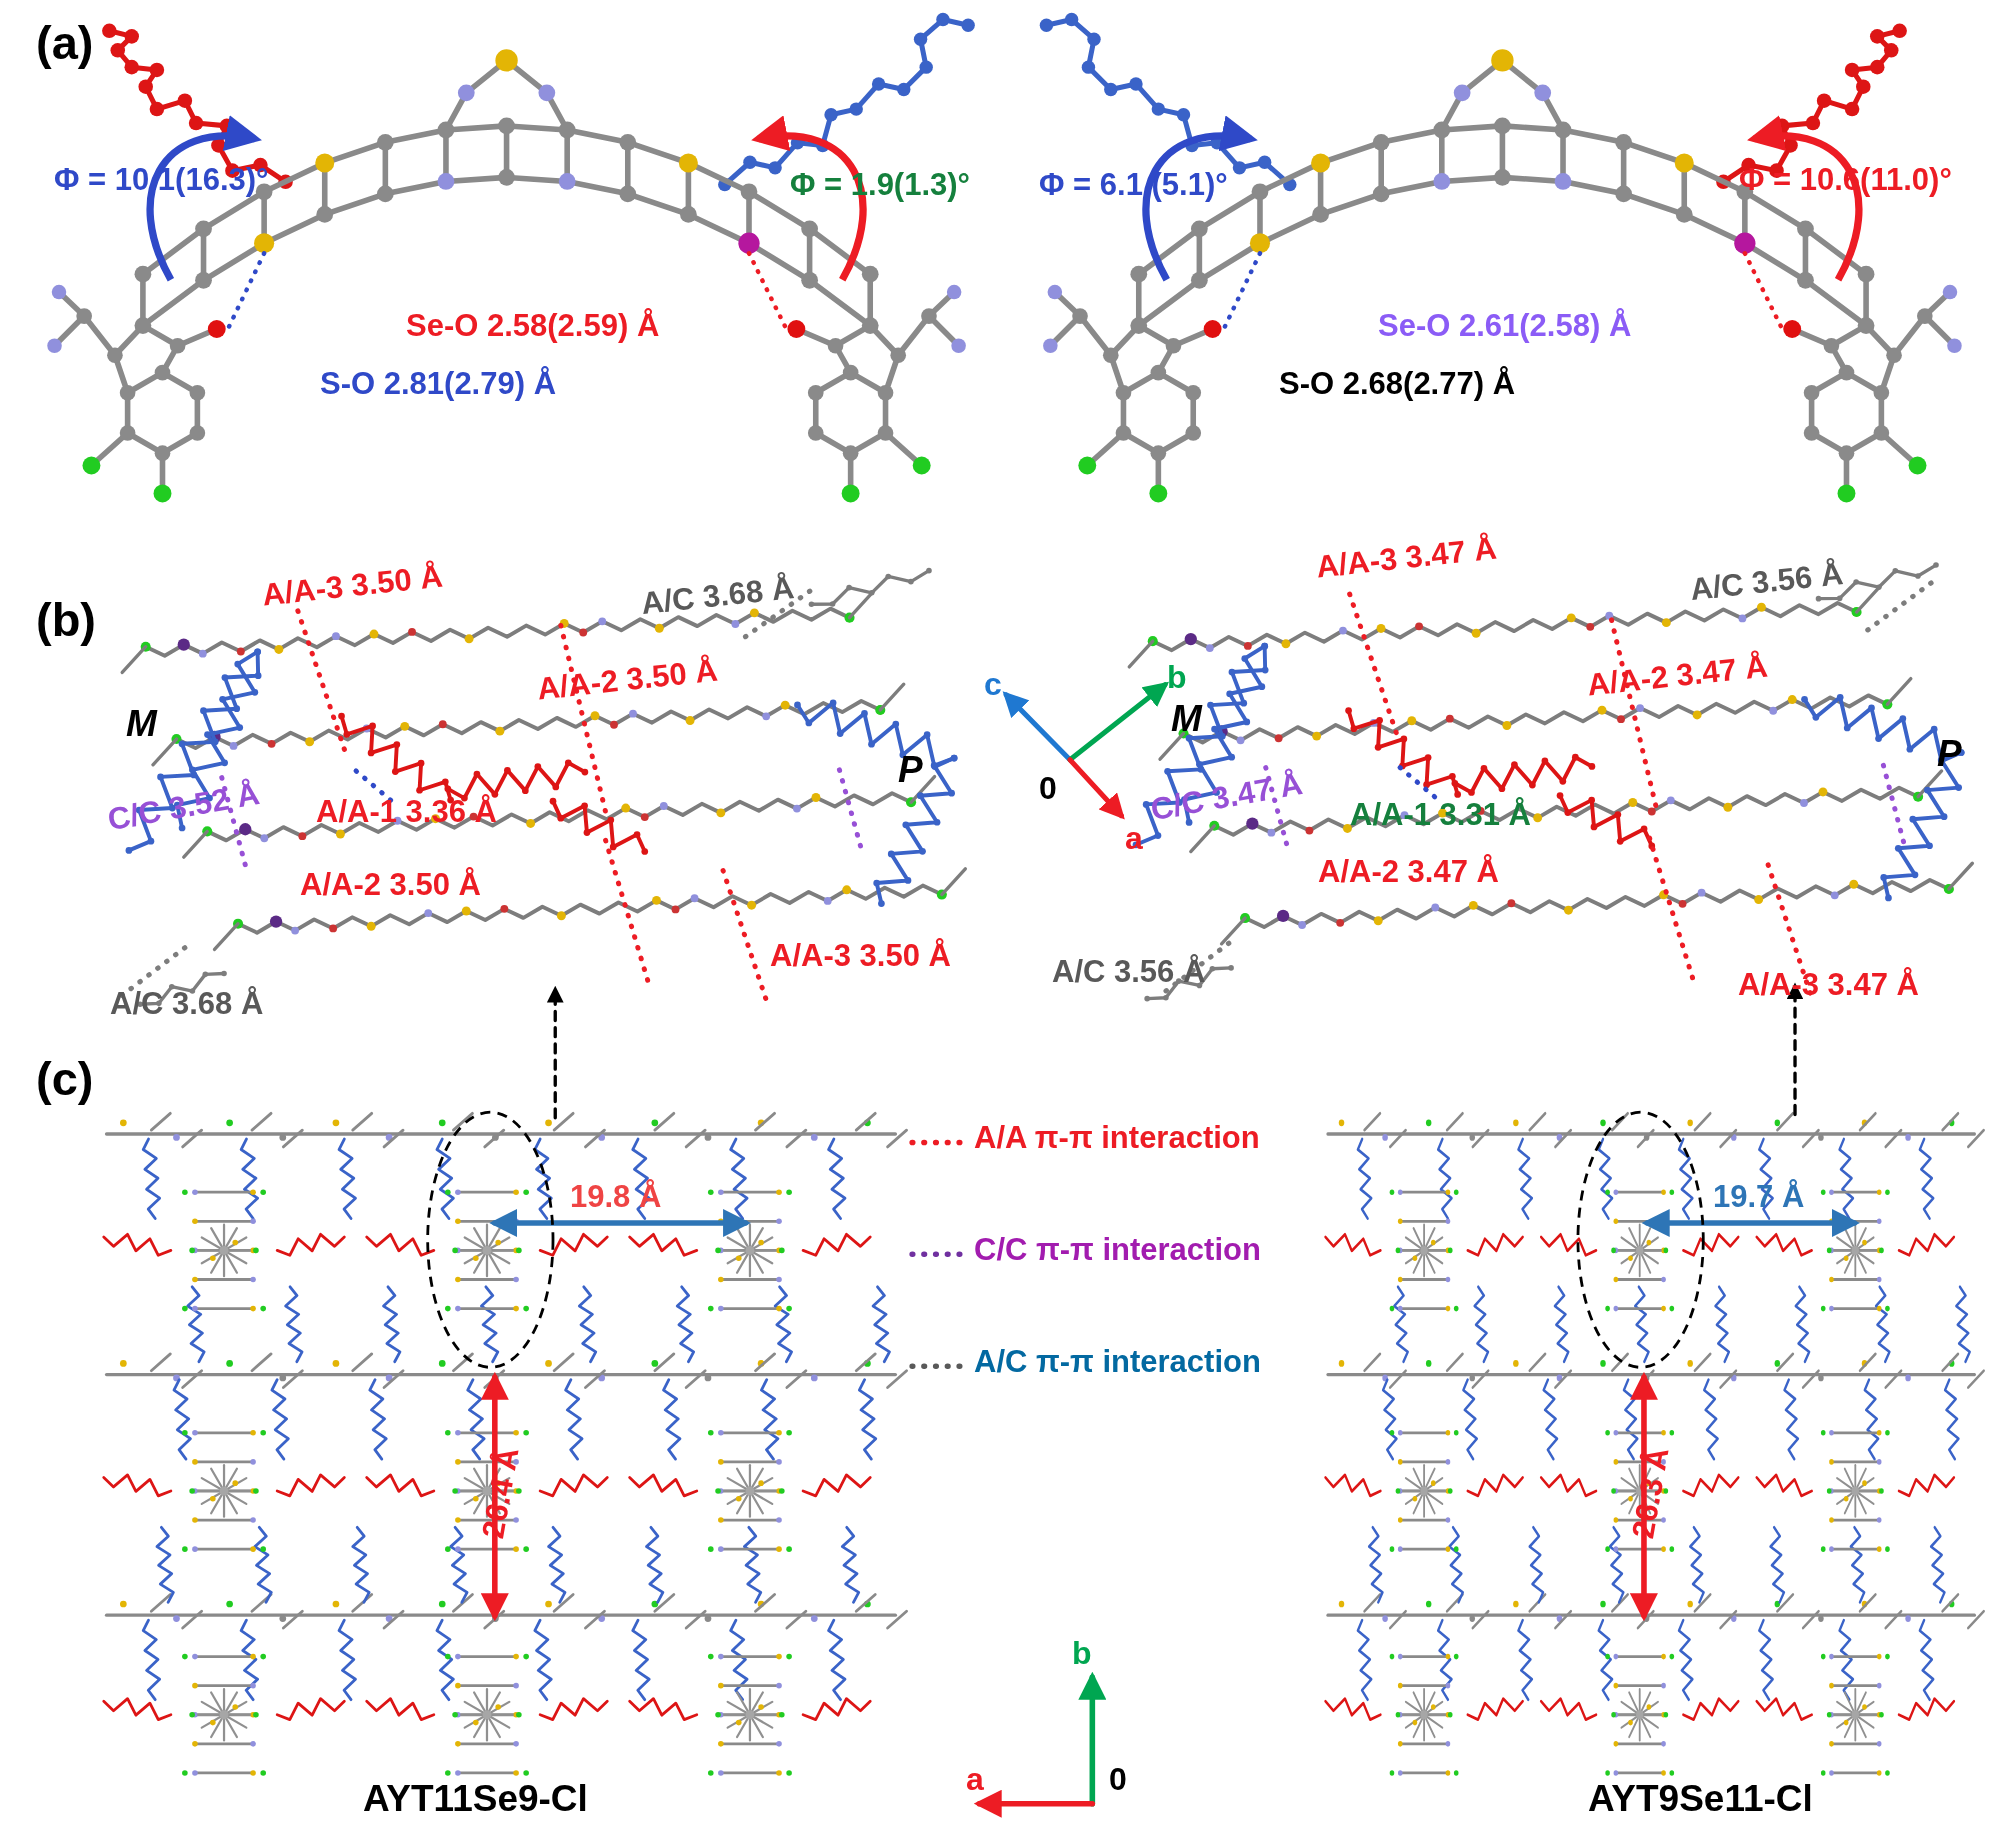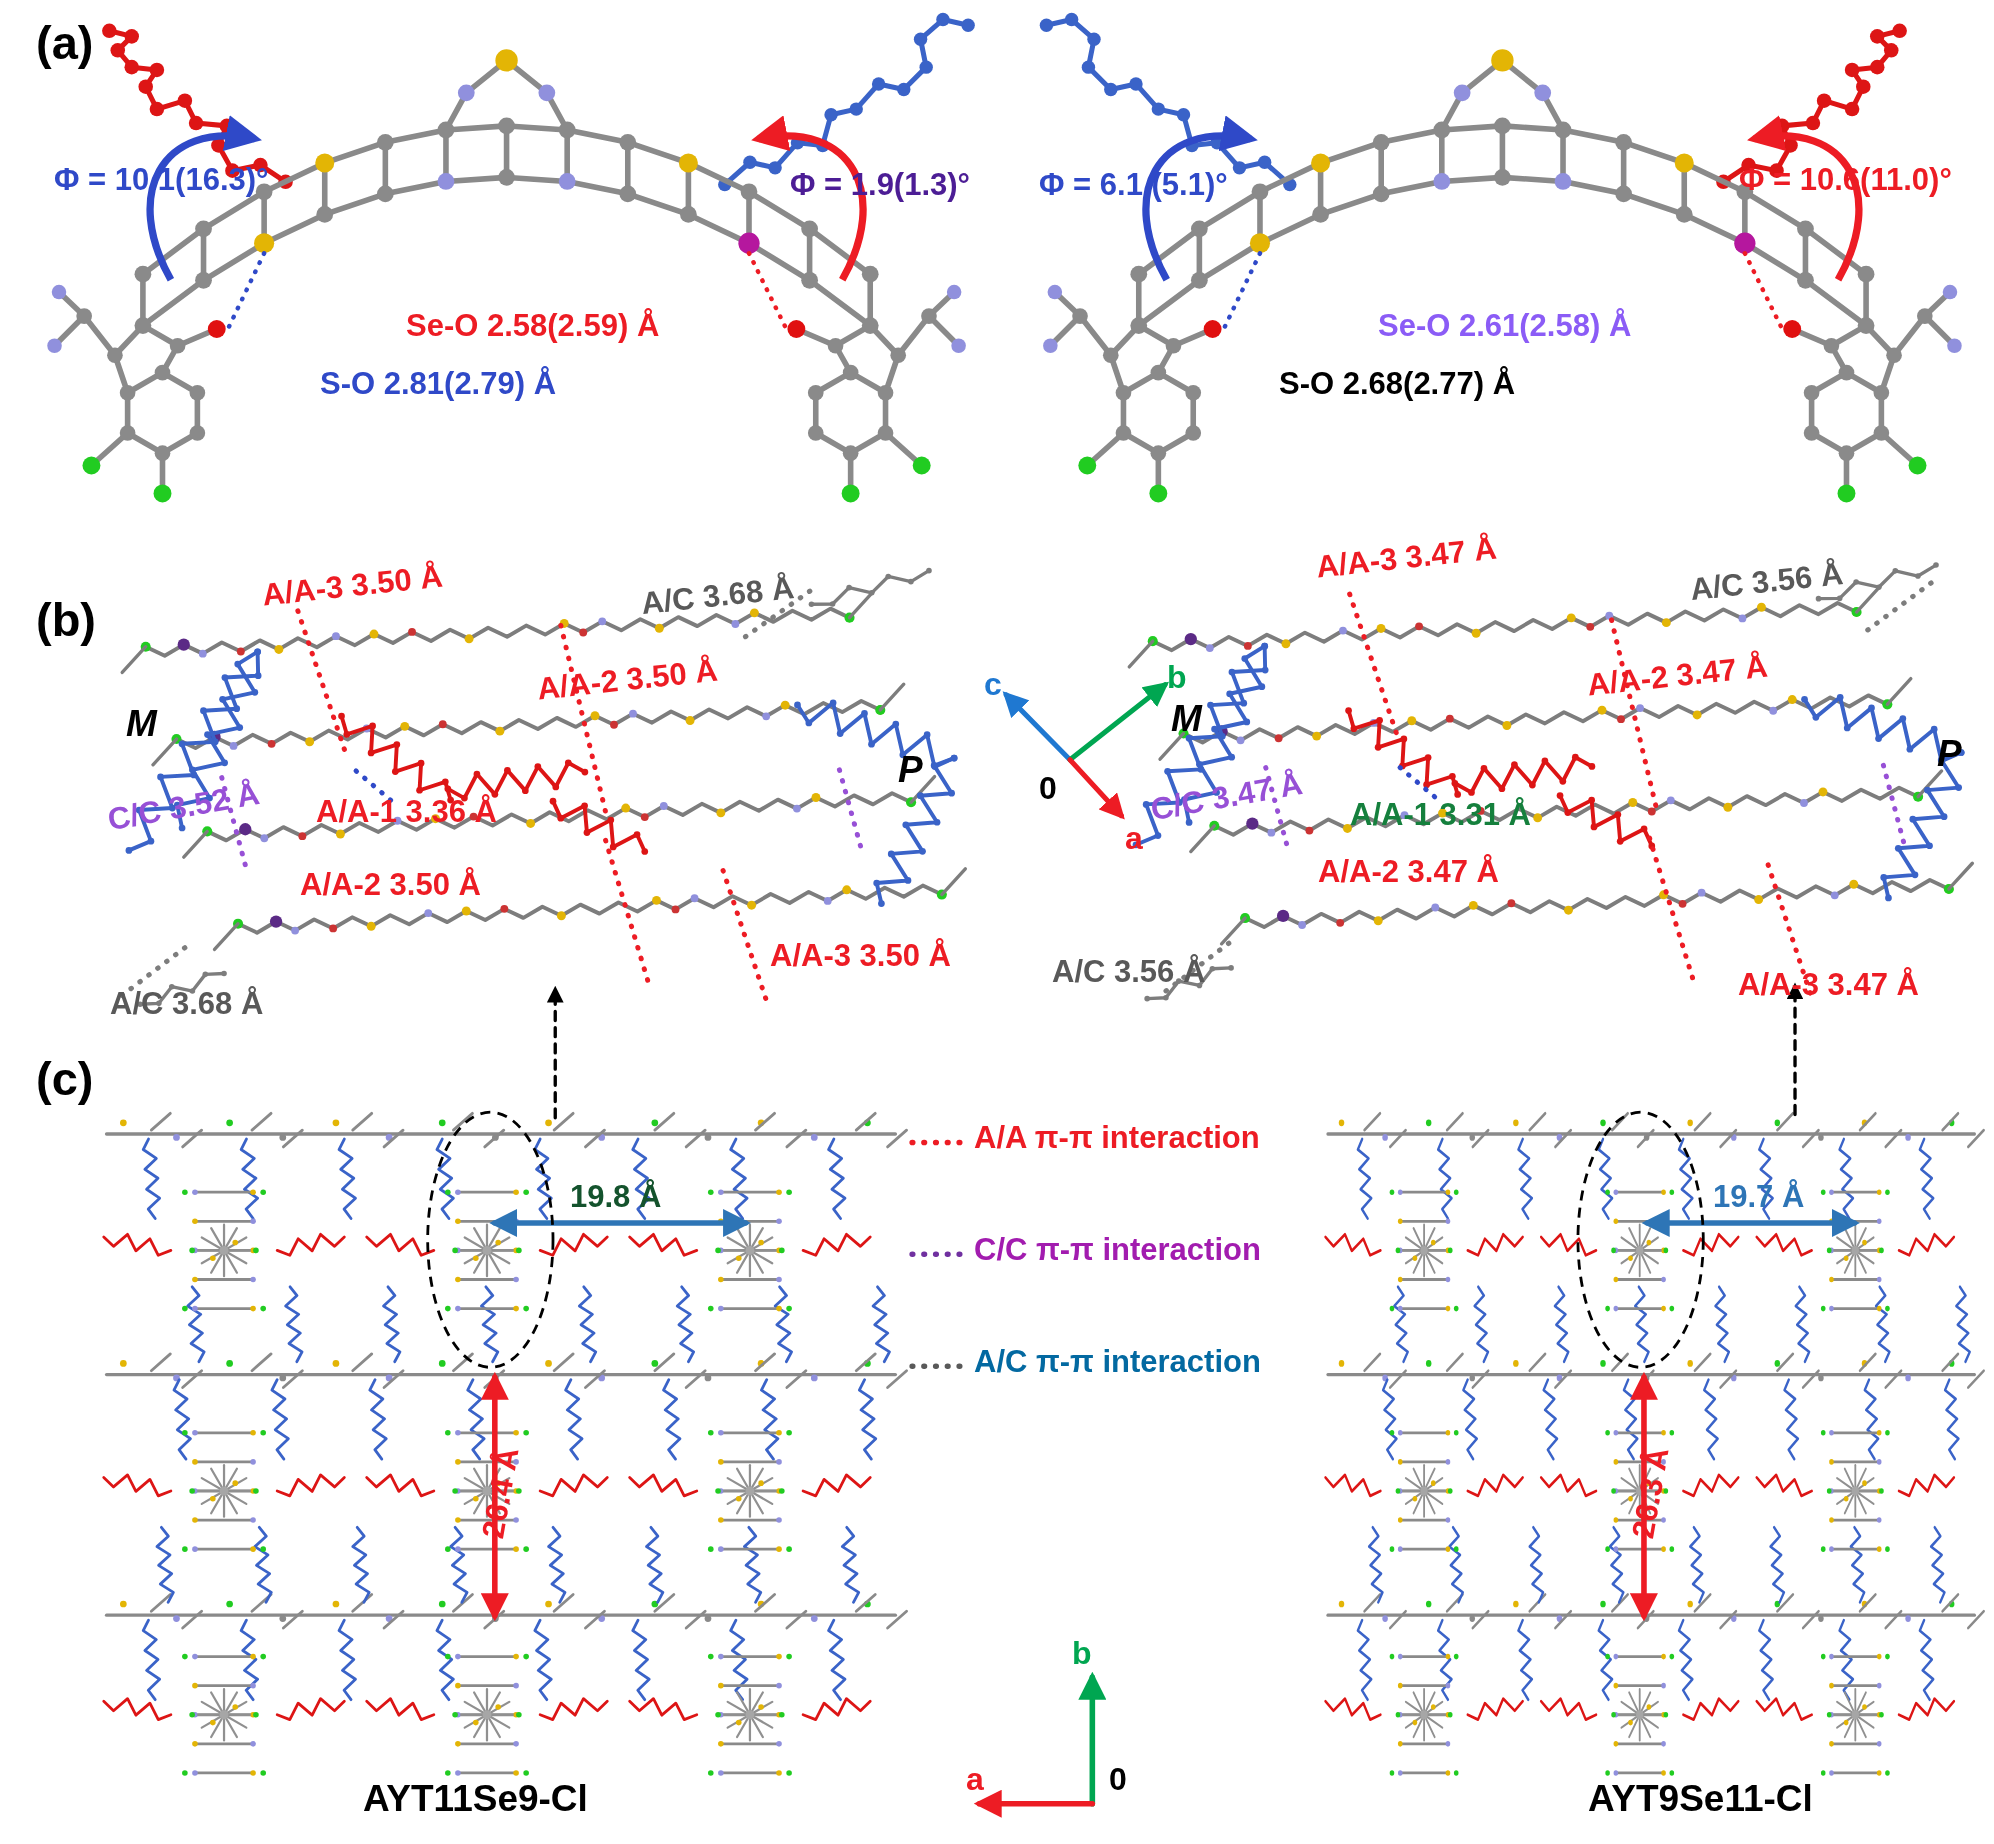--- a/index.html
+++ b/index.html
@@ -1769,21 +1769,21 @@
       <ellipse cx="876" cy="2216" rx="112" ry="228" fill="none" stroke="#000000" stroke-width="5" stroke-dasharray="18 13"></ellipse>
       <ellipse cx="2932" cy="2216" rx="112" ry="228" fill="none" stroke="#000000" stroke-width="5" stroke-dasharray="18 13"></ellipse>
       <line x1="1630" y1="2042" x2="1728" y2="2042" stroke="#ed1c24" stroke-width="10" stroke-linecap="round" stroke-dasharray="1 20"></line>
       <line x1="1630" y1="2242" x2="1728" y2="2242" stroke="#7030a0" stroke-width="10" stroke-linecap="round" stroke-dasharray="1 20"></line>
       <line x1="1630" y1="2442" x2="1728" y2="2442" stroke="#595959" stroke-width="10" stroke-linecap="round" stroke-dasharray="1 20"></line>
     </g>
   </svg>
 
 <div class="t big" style="left:36px;top:17px">(a)</div>
 <div class="t" style="left:54px;top:163px;color:#2f49c8">Φ = 10.1(16.3)°</div>
-<div class="t" style="left:790px;top:168px;color:#4c1d95">Φ = 1.9(1.3)°</div>
+<div class="t" style="left:790px;top:168px;color:#15803d">Φ = 1.9(1.3)°</div>
 <div class="t" style="left:406px;top:309px;color:#ed1c24">Se-O 2.58(2.59) Å</div>
 <div class="t" style="left:320px;top:367px;color:#2f49c8">S-O 2.81(2.79) Å</div>
 <div class="t" style="left:1039px;top:168px;color:#2f49c8">Φ = 6.1 (5.1)°</div>
 <div class="t" style="left:1739px;top:163px;color:#ed1c24">Φ = 10.6(11.0)°</div>
 <div class="t" style="left:1378px;top:309px;color:#8b5cf6">Se-O 2.61(2.58) Å</div>
 <div class="t" style="left:1279px;top:367px;color:#000000">S-O 2.68(2.77) Å</div>
 
 <div class="t big" style="left:36px;top:594px">(b)</div>
 <div class="t" style="left:262px;top:569px;color:#ed1c24;transform:rotate(-6deg)">A/A-3 3.50 Å</div>
 <div class="t" style="left:641px;top:579px;color:#595959;transform:rotate(-6deg)">A/C 3.68 Å</div>
@@ -1810,21 +1810,21 @@
 <div class="t ax" style="left:984px;top:667px;color:#1f78d1">c</div>
 <div class="t ax" style="left:1167px;top:660px;color:#00a651">b</div>
 <div class="t ax" style="left:1125px;top:821px;color:#ed1c24">a</div>
 <div class="t ax" style="left:1039px;top:771px;color:#000">0</div>
 
 <div class="t big" style="left:36px;top:1053px">(c)</div>
 <div class="t" style="left:974px;top:1121px;color:#ed1c24">A/A π-π interaction</div>
 <div class="t" style="left:974px;top:1233px;color:#a21caf">C/C π-π interaction</div>
 <div class="t" style="left:974px;top:1345px;color:#0369a1">A/C π-π interaction</div>
 
-<div class="t" style="left:570px;top:1180px;color:#14532d">19.8 Å</div>
+<div class="t" style="left:570px;top:1180px;color:#ef4444">19.8 Å</div>
 <div class="t rot" style="left:501px;top:1493px;color:#ed1c24">26.4 Å</div>
 <div class="t name" style="left:363px;top:1779px">AYT11Se9-Cl</div>
 
 <div class="t" style="left:1713px;top:1180px;color:#2e75b6">19.7 Å</div>
 <div class="t rot" style="left:1651px;top:1493px;color:#ed1c24">26.3 Å</div>
 <div class="t name" style="left:1588px;top:1779px">AYT9Se11-Cl</div>
 
 <div class="t ax" style="left:1072px;top:1636px;color:#00a651">b</div>
 <div class="t ax" style="left:966px;top:1762px;color:#ed1c24">a</div>
 <div class="t ax" style="left:1109px;top:1762px;color:#000">0</div>

